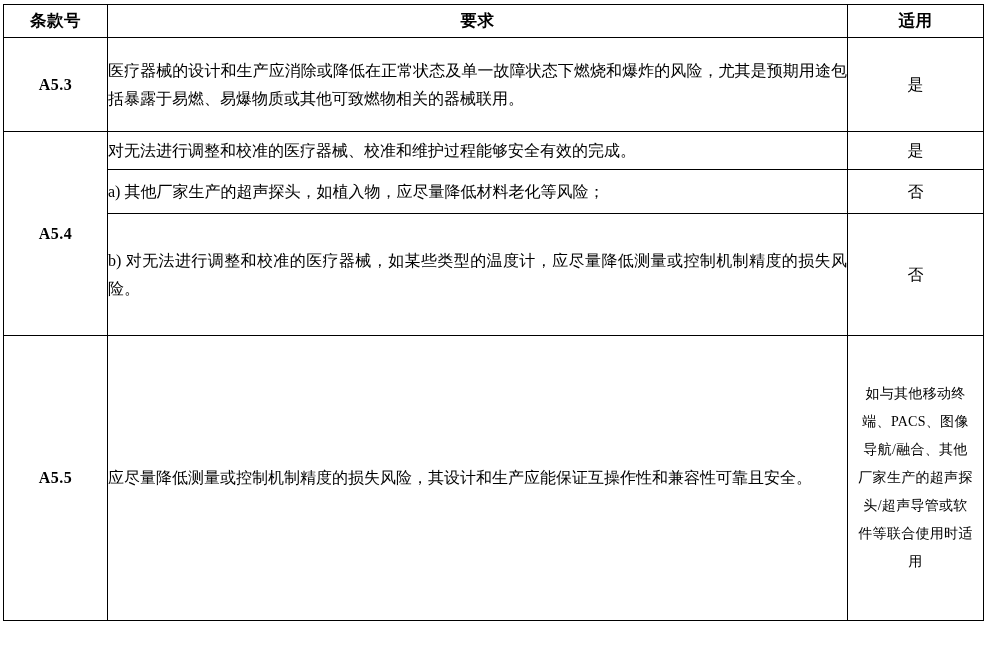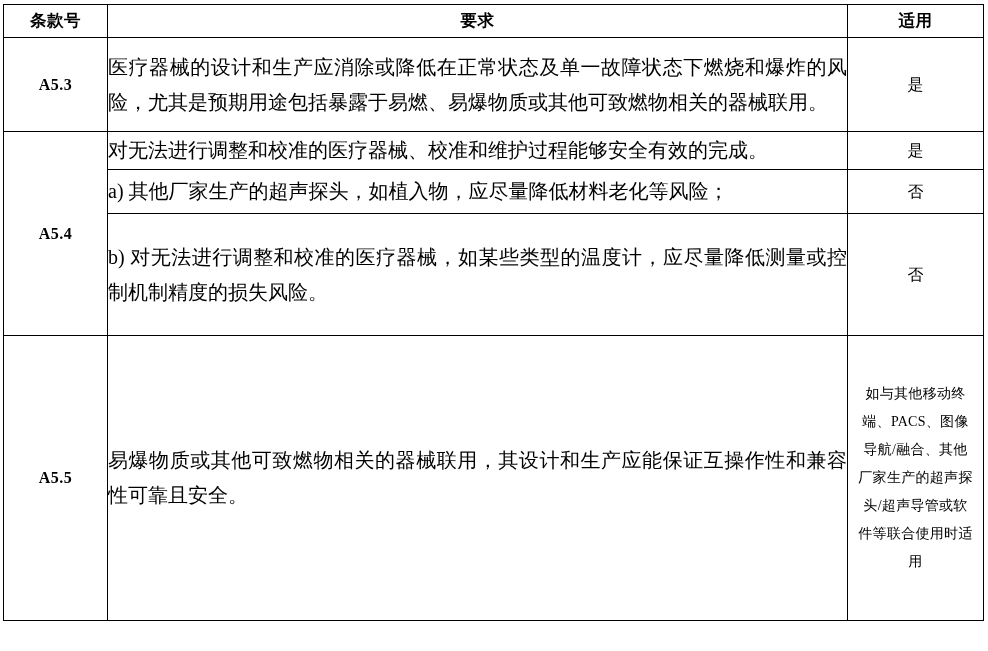--- a/index.html
+++ b/index.html
@@ -44,21 +44,21 @@
     letter-spacing: 0.5px;
   }
   .cell-clause {
     text-align: center;
     font-weight: bold;
     font-size: 16px;
     letter-spacing: 0.5px;
   }
   .cell-req {
     text-align: left;
-    font-size: 20px;
+    font-size: 16px;
     line-height: 1.75;
     padding: 7px 12px 7px 11px;
     text-align: justify;
     text-justify: inter-ideograph;
   }
   .cell-apply {
     text-align: center;
     font-size: 16px;
     line-height: 1.75;
     padding: 6px 8px;
@@ -110,19 +110,19 @@
         <td class="cell-req">a) 其他厂家生产的超声探头，如植入物，应尽量降低材料老化等风险；</td>
         <td class="cell-apply">否</td>
       </tr>
       <tr class="r4">
         <td class="cell-req">b) 对无法进行调整和校准的医疗器械，如某些类型的温度计，应尽量降低测量或控制机制精度的损失风险。</td>
         <td class="cell-apply">否</td>
       </tr>
 
       <tr class="r5">
         <td class="cell-clause">A5.5</td>
-        <td class="cell-req">易爆物质或其他可致燃物相关的器械联用，其设计和生产应能保证互操作性和兼容性可靠且安全。</td>
+        <td class="cell-req">应尽量降低测量或控制机制精度的损失风险，其设计和生产应能保证互操作性和兼容性可靠且安全。</td>
         <td class="cell-apply long">如与其他移动终端、PACS、图像导航/融合、其他厂家生产的超声探头/超声导管或软件等联合使用时适用</td>
       </tr>
 
     </tbody>
   </table>
 </div>
 
 </body></html>

